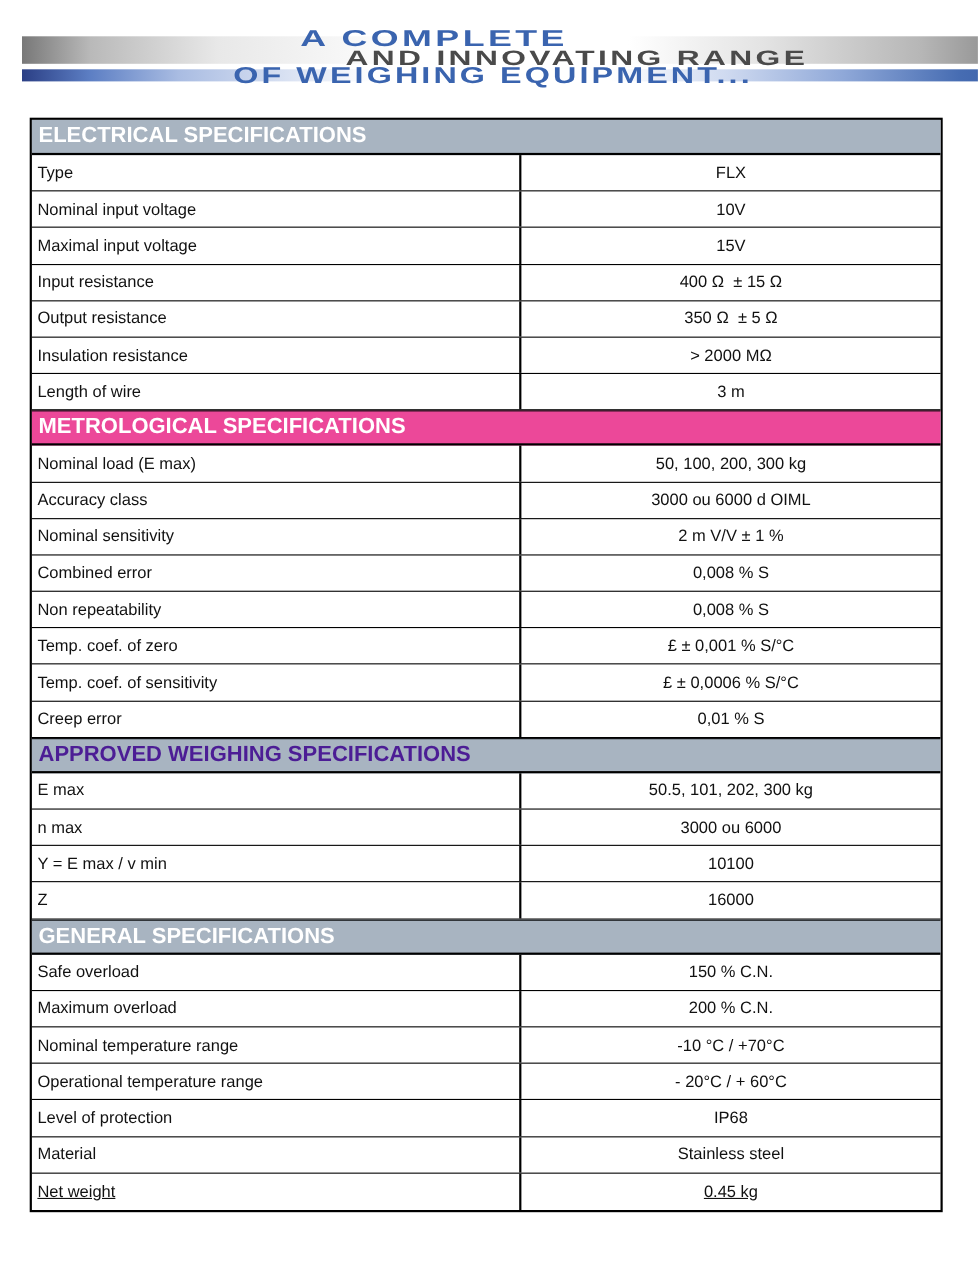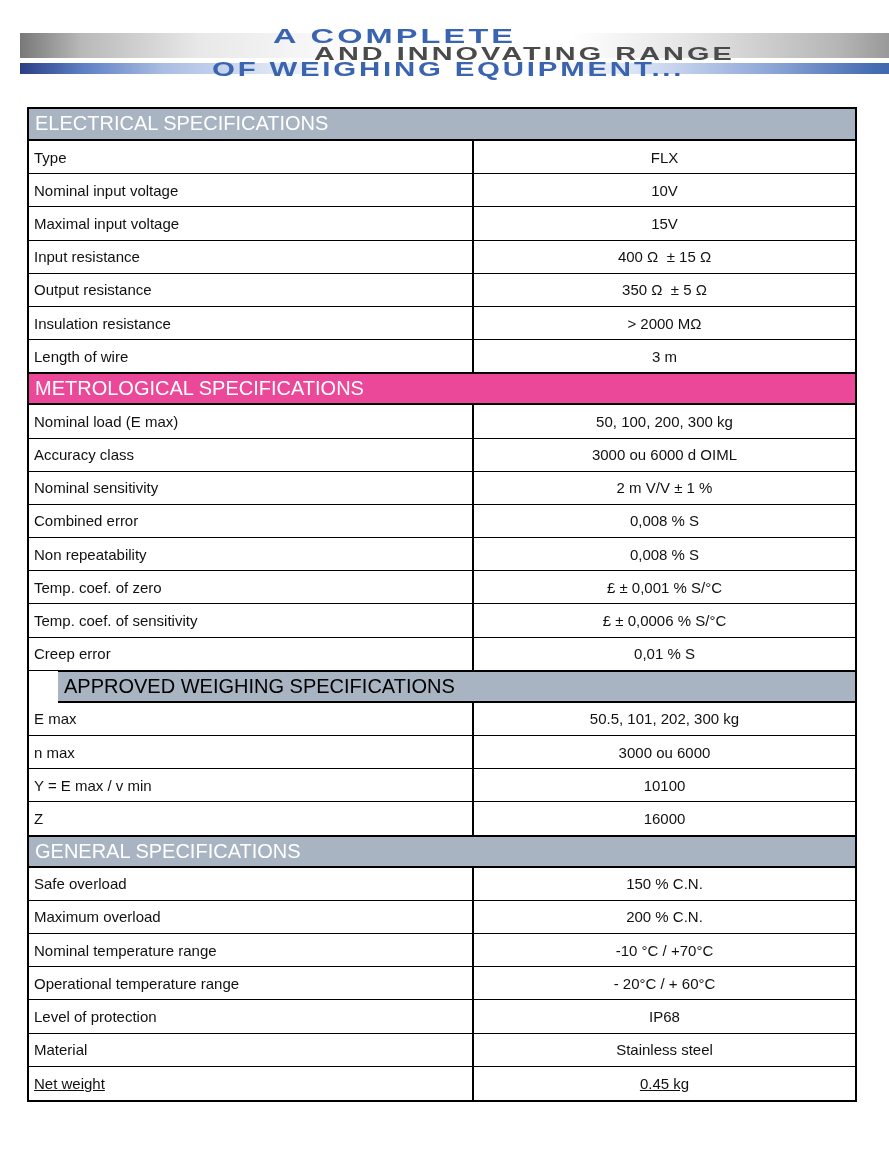--- a/index.html
+++ b/index.html
@@ -26,21 +26,21 @@
   .h3{top:58px;left:192px;font-size:21px;letter-spacing:2px;transform:scaleX(1.40);}
   
   .spec-table{
     position:absolute;top:107px;left:27px;width:830px;
     border:2px solid #000;box-sizing:border-box;background:#fff;
   }
   .band{
     height:32px;box-sizing:border-box;
     border-top:1px solid #000;border-bottom:2px solid #000;
     color:#fff;font-size:20px;line-height:29px;padding-left:6px;
-    white-space:pre;overflow:hidden;
+    white-space:pre;overflow:hidden;font-weight:bold;
   }
   .band:first-child{border-top:none;}
   .row{
     display:flex;height:33.2px;box-sizing:border-box;
     border-bottom:1.5px solid #000;font-size:15px;color:#111;
   }
   .row:last-child{border-bottom:none;text-decoration:underline;}
   .cl{
     width:445px;box-sizing:border-box;border-right:2px solid #000;
     padding-left:5px;display:flex;align-items:center;white-space:pre;
@@ -117,21 +117,21 @@
       <div class="cv">£ ± 0,001 % S/°C</div>
     </div>
     <div class="row">
       <div class="cl">Temp. coef. of sensitivity</div>
       <div class="cv">£ ± 0,0006 % S/°C</div>
     </div>
     <div class="row">
       <div class="cl">Creep error</div>
       <div class="cv">0,01 % S</div>
     </div>
-    <div class="band" style="background: rgb(168, 180, 193); color: #000000; margin-left: 29px;">APPROVED WEIGHING SPECIFICATIONS</div>
+    <div class="band" style="background: rgb(168, 180, 193); color: #4c1d95;">APPROVED WEIGHING SPECIFICATIONS</div>
     <div class="row">
       <div class="cl">E max</div>
       <div class="cv">50.5, 101, 202, 300 kg</div>
     </div>
     <div class="row">
       <div class="cl">n max</div>
       <div class="cv">3000 ou 6000</div>
     </div>
     <div class="row">
       <div class="cl">Y = E max / v min</div>

